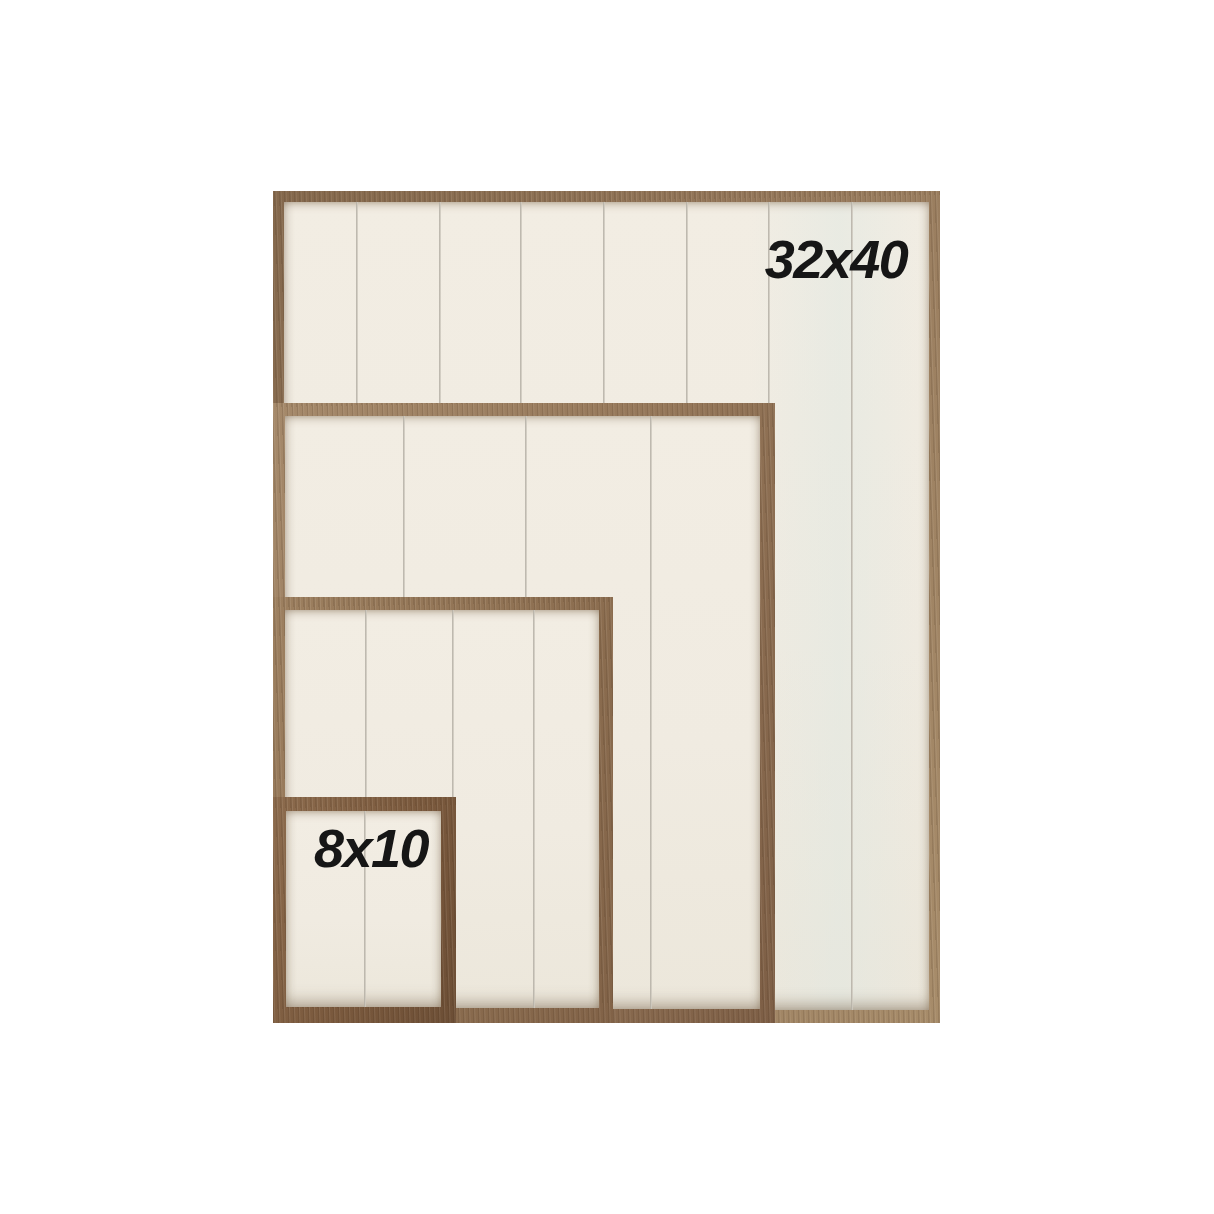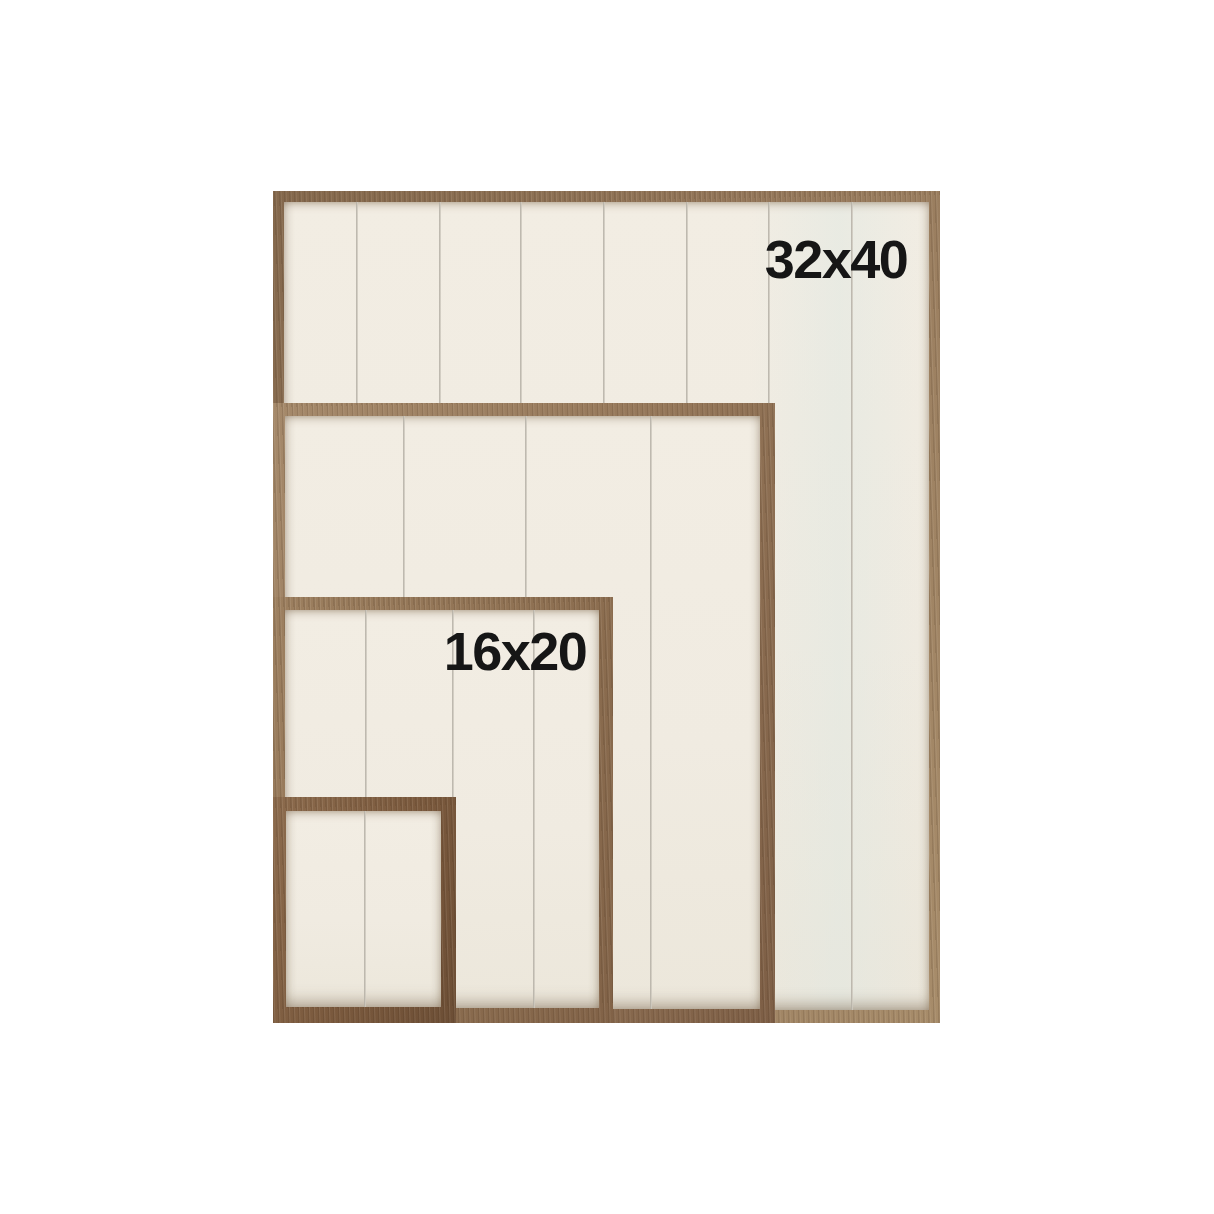--- a/index.html
+++ b/index.html
@@ -7,20 +7,21 @@
     padding: 0;
     background: #ffffff;
   }
   .stage {
     position: relative;
     width: 1214px;
     height: 1034px;
     background: #ffffff;
     overflow: hidden;
     font-family: "Liberation Sans", sans-serif;
+    font-style: italic;
   }
   
   .frame {
     position: absolute;
     box-sizing: border-box;
   }
   .frame .wood-grain {
     position: absolute;
     inset: 0;
     background: repeating-linear-gradient(
@@ -130,15 +131,15 @@
   </div>
 
   <div class="frame f-8x10">
     <div class="wood-grain"></div>
     <div class="panel">
       <div class="plank-line" style="left:78px"></div>
     </div>
   </div>
 
   <div class="size-label l-32x40">32x40</div>
-  <div class="size-label l-16x20">16x20</div>
+  <div class="size-label l-8x10">8x10</div>
 
 </div>
 
 </body></html>

